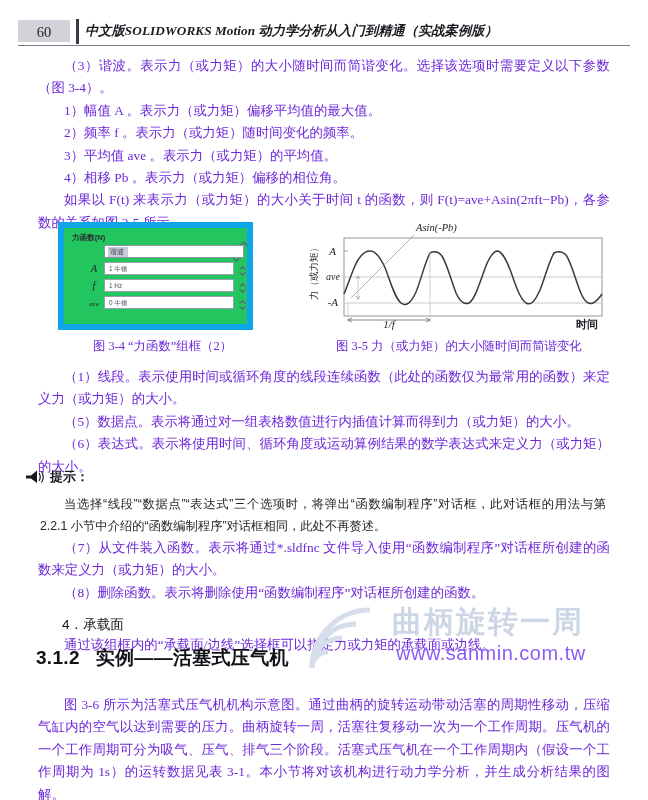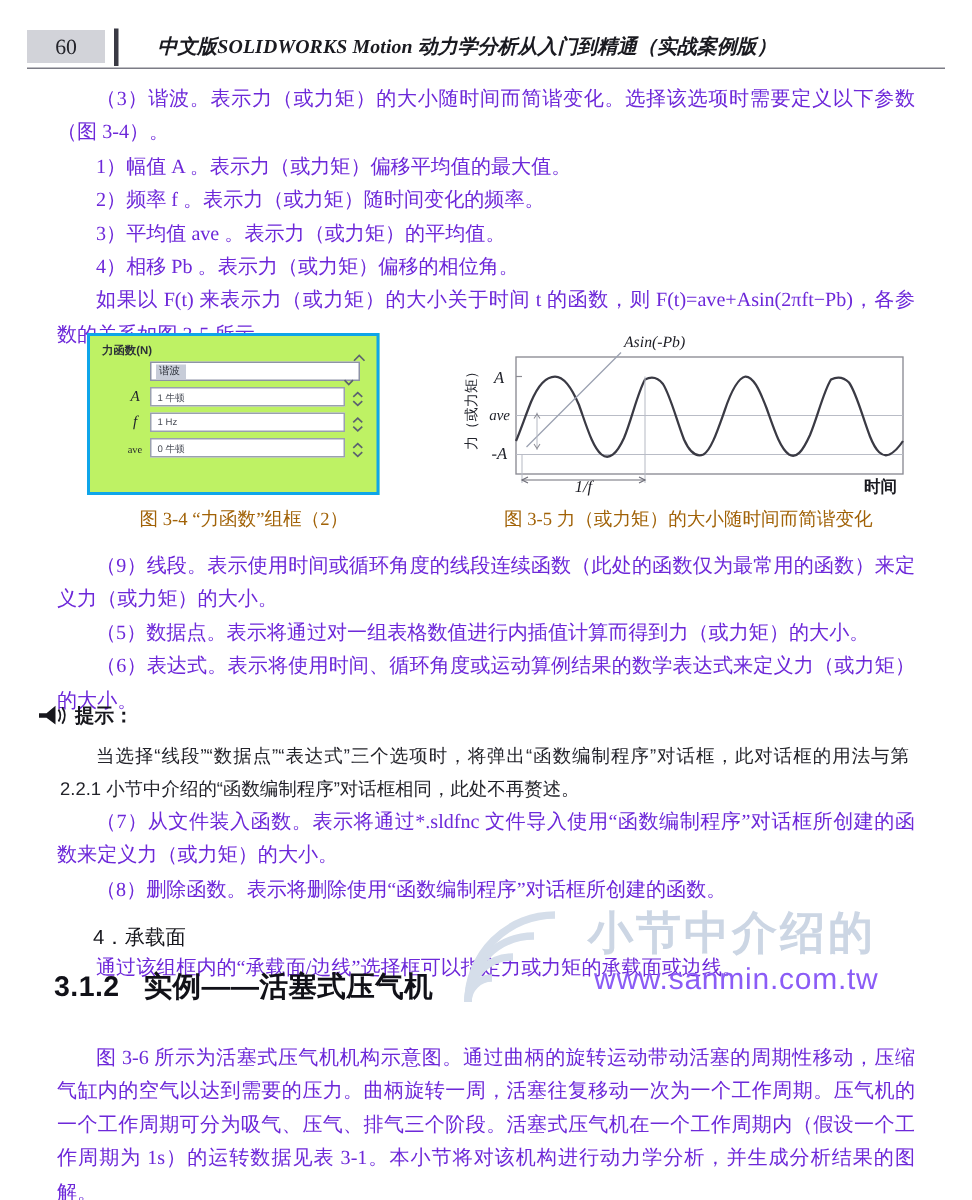--- a/index.html
+++ b/index.html
@@ -64,21 +64,20 @@
     top: 0px;
     height: 22px;
     line-height: 22px;
     font-family: "Liberation Serif", "DejaVu Serif", serif;
     font-style: italic;
     font-weight: bold;
     font-size: 13.2px;
     letter-spacing: 0.1px;
     color: #1a1a20;
     white-space: nowrap;
-    margin-left: 20px;
   }
   .header-line {
     position: absolute;
     left: 18px;
     top: 25px;
     width: 612px;
     height: 1px;
     background: #7c7c86;
   }
 
@@ -108,22 +107,22 @@
     height: 120px;
   }
 
   
   .dlg {
     position: absolute;
     left: 20px;
     top: 4px;
     width: 195px;
     height: 108px;
-    background: #bef264;
-    border: 2px solid #0ea5e9;
+    background: #22c55e;
+    border: 6px solid #0ea5e9;
     box-sizing: border-box;
   }
   .dlg-inner {
     position: absolute;
     left: 8px;
     top: 5px;
     width: 178px;
     height: 96px;
   }
   .dlg-title {
@@ -241,21 +240,21 @@
     left: 38px;
     top: 338px;
     width: 592px;
     height: 20px;
   }
   .cap {
     position: absolute;
     top: 0;
     font-family: "Liberation Serif", "DejaVu Serif", serif;
     font-size: 12.4px;
-    color: #a16207;
+    color: #6d28d9;
     white-space: nowrap;
   }
   .cap-a { left: 55px; }
   .cap-b { left: 298px; }
 
   
   .body2 {
     position: absolute;
     left: 38px;
     top: 366px;
@@ -495,21 +494,21 @@
       </svg>
     </div>
   </div>
 
   <div class="caps">
     <div class="cap cap-a">图 3-4    “力函数”组框（2）</div>
     <div class="cap cap-b">图 3-5    力（或力矩）的大小随时间而简谐变化</div>
   </div>
 
   <div class="body2">
-    <p class="para">（9）线段。表示使用时间或循环角度的线段连续函数（此处的函数仅为最常用的函数）来定义力（或力矩）的大小。</p>
+    <p class="para">（1）线段。表示使用时间或循环角度的线段连续函数（此处的函数仅为最常用的函数）来定义力（或力矩）的大小。</p>
     <p class="para">（5）数据点。表示将通过对一组表格数值进行内插值计算而得到力（或力矩）的大小。</p>
     <p class="para">（6）表达式。表示将使用时间、循环角度或运动算例结果的数学表达式来定义力（或力矩）的大小。</p>
   </div>
 
   <div class="tip">
     <div class="tip-head">
       <span class="tip-icon">
         <svg width="22" height="16" viewBox="0 0 22 16">
           <path d="M2,6.5 L7,6.5 L13,1.5 L13,14 L7,9.5 L2,9.5 Z" fill="#17171d"></path>
           <path d="M15,4 Q17.5,8 15,12" fill="none" stroke="#17171d" stroke-width="1.2"></path>
@@ -530,21 +529,21 @@
 
   <div class="wm">
     <svg class="wm-arcs" width="110" height="72" viewBox="0 0 110 72">
       <g fill="none" stroke="#d5deea" stroke-width="5">
         <path d="M12,70 A58,58 0 0 1 70,12"></path>
         <path d="M12,70 A44,44 0 0 1 56,26"></path>
         <path d="M12,70 A30,30 0 0 1 42,40"></path>
         <path d="M12,70 A16,16 0 0 1 28,54"></path>
       </g>
     </svg>
-    <div class="wm-text">小节中介绍的</div>
+    <div class="wm-text">曲柄旋转一周</div>
     <div class="wm-url">www.sanmin.com.tw</div>
   </div>
 
   <div class="sect">
     <span class="snum">3.1.2</span><span>实例——活塞式压气机</span>
   </div>
 
   <div class="body4">
     <p class="para">图 3-6 所示为活塞式压气机机构示意图。通过曲柄的旋转运动带动活塞的周期性移动，压缩气缸内的空气以达到需要的压力。曲柄旋转一周，活塞往复移动一次为一个工作周期。压气机的一个工作周期可分为吸气、压气、排气三个阶段。活塞式压气机在一个工作周期内（假设一个工作周期为 1s）的运转数据见表 3-1。本小节将对该机构进行动力学分析，并生成分析结果的图解。</p>
   </div>

